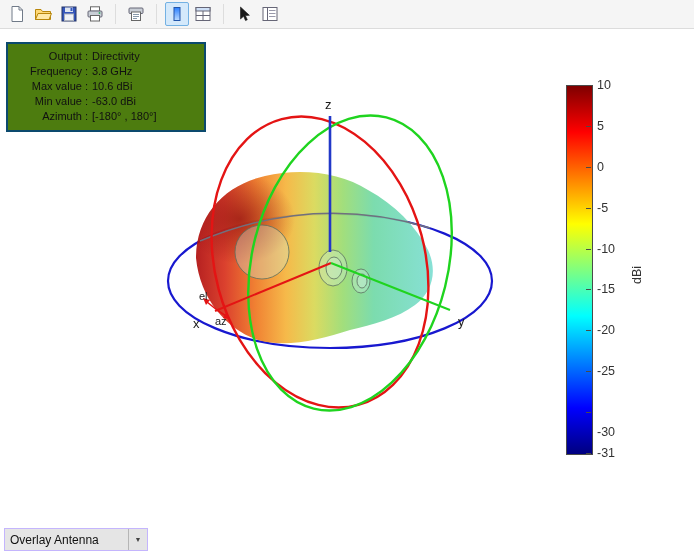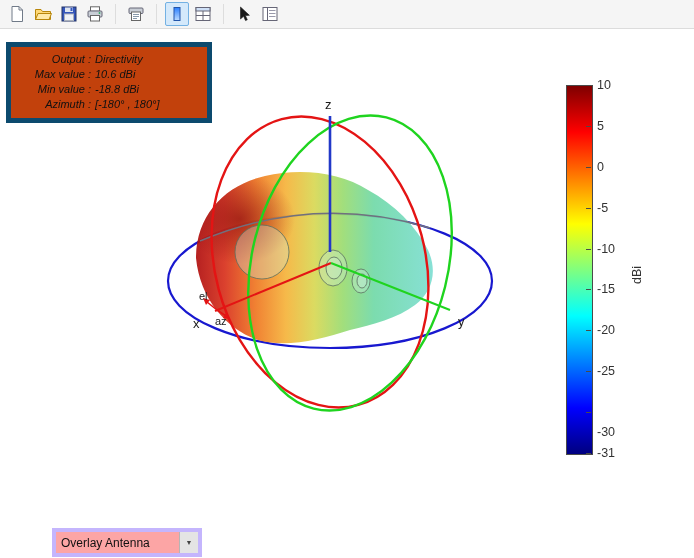--- a/index.html
+++ b/index.html
@@ -9,41 +9,41 @@
   
   .toolbar{position:absolute;top:0;left:0;right:0;height:28px;background:#f5f5f5;
            border-bottom:1px solid #dcdcdc;display:flex;align-items:center;padding-left:4px;}
   .tbtn{width:24px;height:24px;margin:0 1px;display:flex;align-items:center;justify-content:center;
         background:transparent;border:1px solid transparent;border-radius:2px;padding:0;cursor:pointer;}
   .tbtn svg{width:18px;height:18px;display:block;}
   .tbtn.active{background:#d4e9fb;border-color:#73b1e3;}
   .sep{width:1px;height:20px;background:#dddddd;margin:0 7px;}
 
   
-  .info-panel{position:absolute;left:6px;top:42px;width:190px;background:#c2410c;
-              border:5px solid #0c4a6e;padding:5px 6px 6px 0;font-size:11px;color:#111;font-style:italic;}
+  .info-panel{position:absolute;left:6px;top:42px;width:190px;background:#4d7c0f;
+              border:2px solid #0c4a6e;padding:5px 6px 6px 0;font-size:11px;color:#111;}
   .info-row{display:flex;line-height:15px;}
   .info-label{width:80px;text-align:right;margin-right:4px;white-space:nowrap;}
   .info-value{text-align:center;white-space:nowrap;}
 
   
   .plot{position:absolute;left:0;top:0;}
 
   
   .cb-bar{position:absolute;left:566px;top:85px;width:25px;height:368px;border:1px solid #4a4a4a;
           background:linear-gradient(to bottom,
             #7f0000 0%, #ff0000 12.5%, #ffff00 37.5%, #00ffff 62.5%, #0000ff 87.5%, #00007f 100%);}
   .cb-tickmark{position:absolute;left:586px;width:5px;height:1px;background:#4a4a4a;}
   .cb-label{position:absolute;left:597px;transform:translateY(-50%);font-size:12.5px;color:#333;text-align:center;}
   .cb-title{position:absolute;left:628px;top:268px;font-size:12.5px;color:#333;
             transform:rotate(-90deg);transform-origin:center;}
 
   
-  .combo{position:absolute;left:4px;top:528px;width:142px;height:21px;background:#fca5a5;
-         border:4px solid #c4b5fd;display:flex;align-items:center;cursor:default;margin-left:48px;}
+  .combo{position:absolute;left:4px;top:528px;width:142px;height:21px;background:#e5e5e5;
+         border:1px solid #c4b5fd;display:flex;align-items:center;cursor:default;}
   .combo-text{flex:1;font-size:12px;color:#111;padding-left:5px;white-space:nowrap;overflow:hidden;}
   .combo-arrow{width:18px;height:100%;background:#e4e4e4;border-left:1px solid #b5b5b5;
                display:flex;align-items:center;justify-content:center;font-size:7px;color:#444;}
 </style>
 </head>
 <body>
 
 <div class="app">
 
   <div class="toolbar">
@@ -179,26 +179,30 @@
     <text x="199" y="300" font-size="11" fill="#1a1a1a">el</text>
     <text x="215" y="325" font-size="11" fill="#1a1a1a">az</text>
   </svg>
 
   <div class="info-panel">
     <div class="info-row">
       <span class="info-label">Output :</span>
       <span class="info-value">Directivity</span>
     </div>
     <div class="info-row">
+      <span class="info-label">Frequency :</span>
+      <span class="info-value">3.8 GHz</span>
+    </div>
+    <div class="info-row">
       <span class="info-label">Max value :</span>
       <span class="info-value">10.6 dBi</span>
     </div>
     <div class="info-row">
       <span class="info-label">Min value :</span>
-      <span class="info-value">-18.8 dBi</span>
+      <span class="info-value">-63.0 dBi</span>
     </div>
     <div class="info-row">
       <span class="info-label">Azimuth :</span>
       <span class="info-value">[-180° , 180°]</span>
     </div>
   </div>
 
   <div class="cb-bar"></div>
   <div class="cb-tickmark" style="top:85px"></div>
   <div class="cb-tickmark" style="top:126px"></div>

